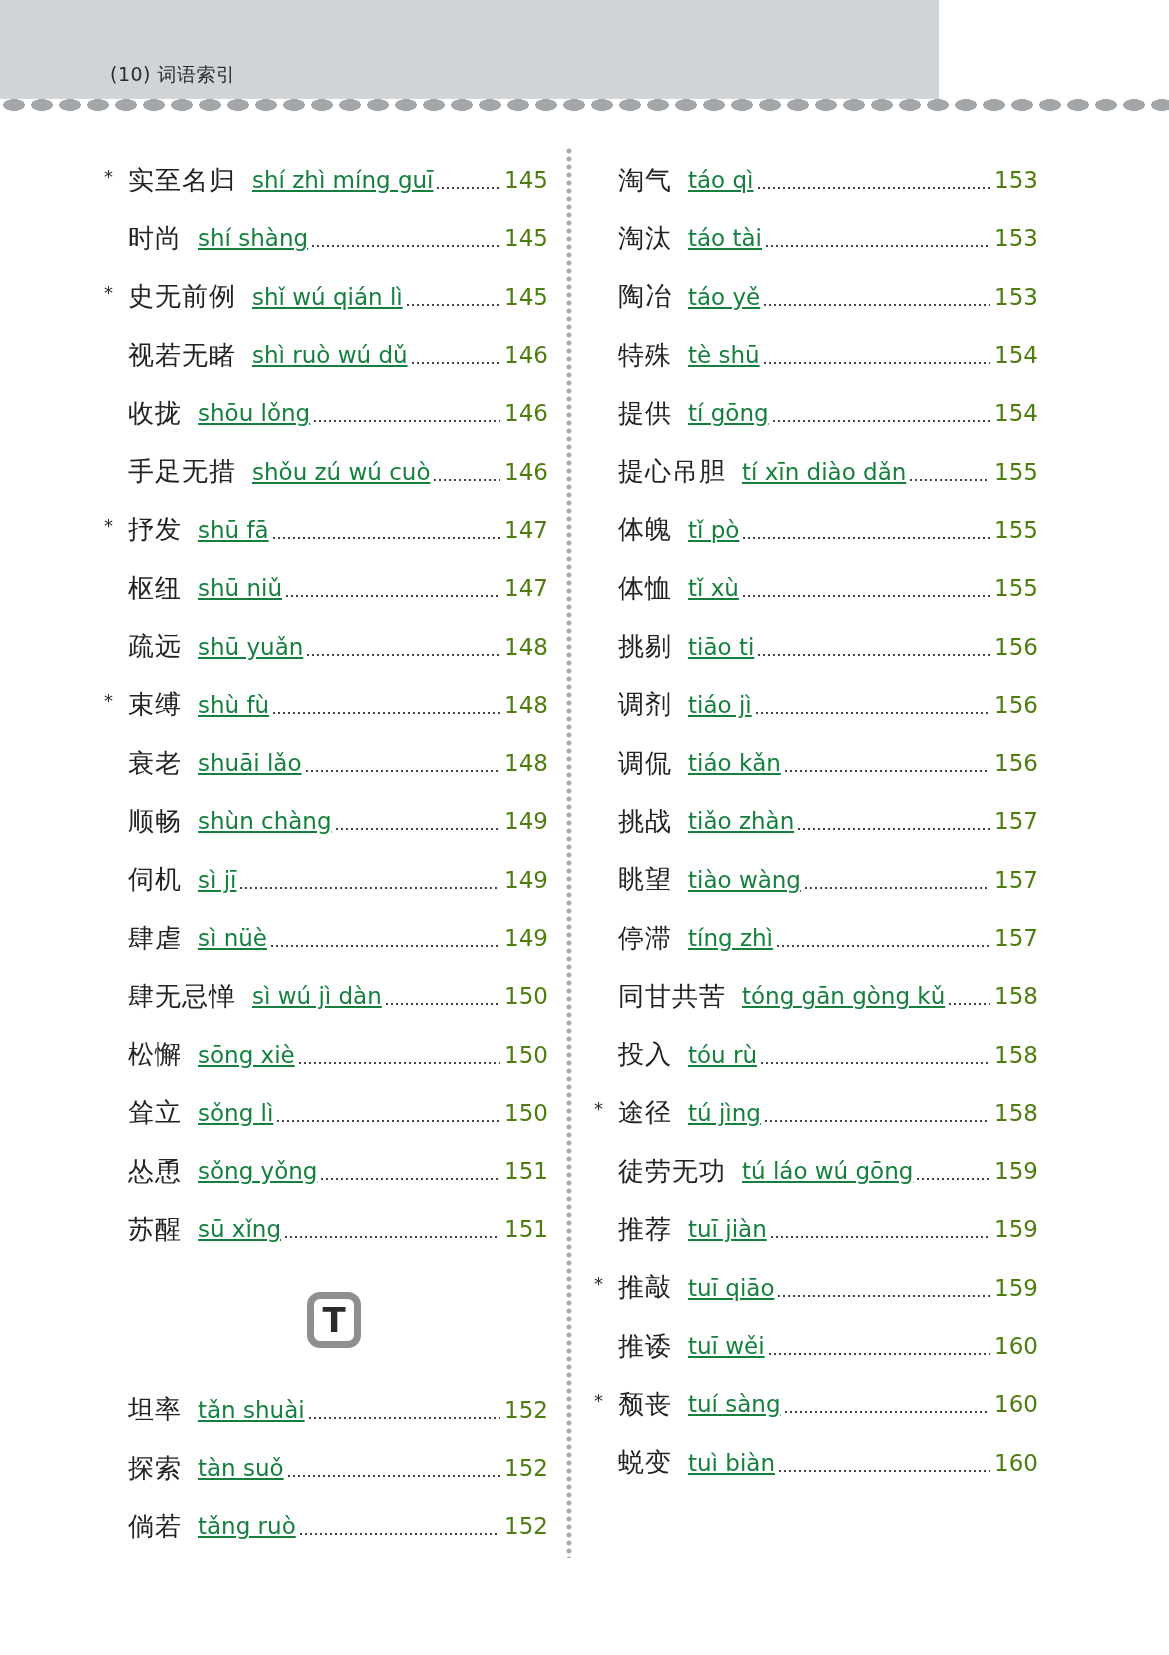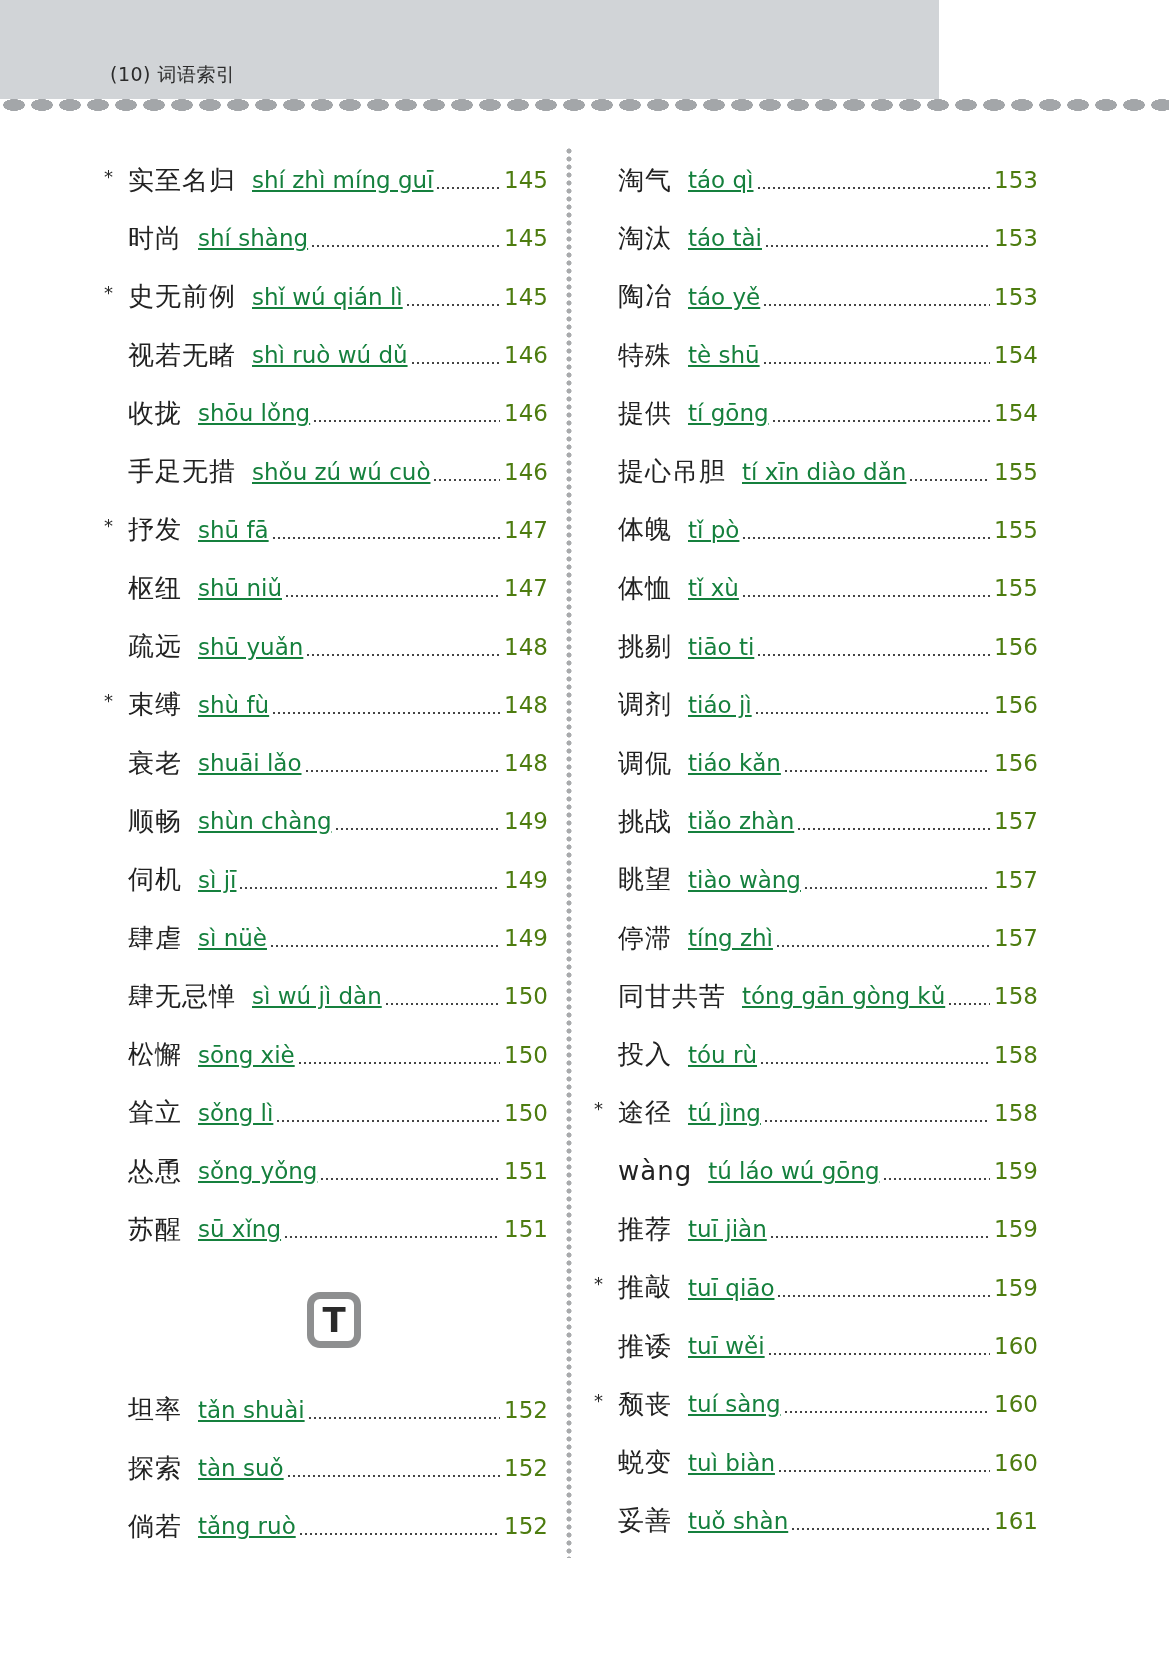--- a/index.html
+++ b/index.html
@@ -340,21 +340,21 @@
   </div>
     <div class="entry">
     <span class="star">*</span>
     <span class="hanzi">途径</span>
     <span class="pinyin">tú jìng</span>
     <span class="leader"></span>
     <span class="page">158</span>
   </div>
     <div class="entry">
     <span class="star"></span>
-    <span class="hanzi">wàng</span>
+    <span class="hanzi">徒劳无功</span>
     <span class="pinyin">tú láo wú gōng</span>
     <span class="leader"></span>
     <span class="page">159</span>
   </div>
     <div class="entry">
     <span class="star"></span>
     <span class="hanzi">推荐</span>
     <span class="pinyin">tuī jiàn</span>
     <span class="leader"></span>
     <span class="page">159</span>
@@ -380,20 +380,13 @@
     <span class="leader"></span>
     <span class="page">160</span>
   </div>
     <div class="entry">
     <span class="star"></span>
     <span class="hanzi">蜕变</span>
     <span class="pinyin">tuì biàn</span>
     <span class="leader"></span>
     <span class="page">160</span>
   </div>
-    <div class="entry">
-    <span class="star"></span>
-    <span class="hanzi">妥善</span>
-    <span class="pinyin">tuǒ shàn</span>
-    <span class="leader"></span>
-    <span class="page">161</span>
-  </div>
   </div>
 
 </body></html>

